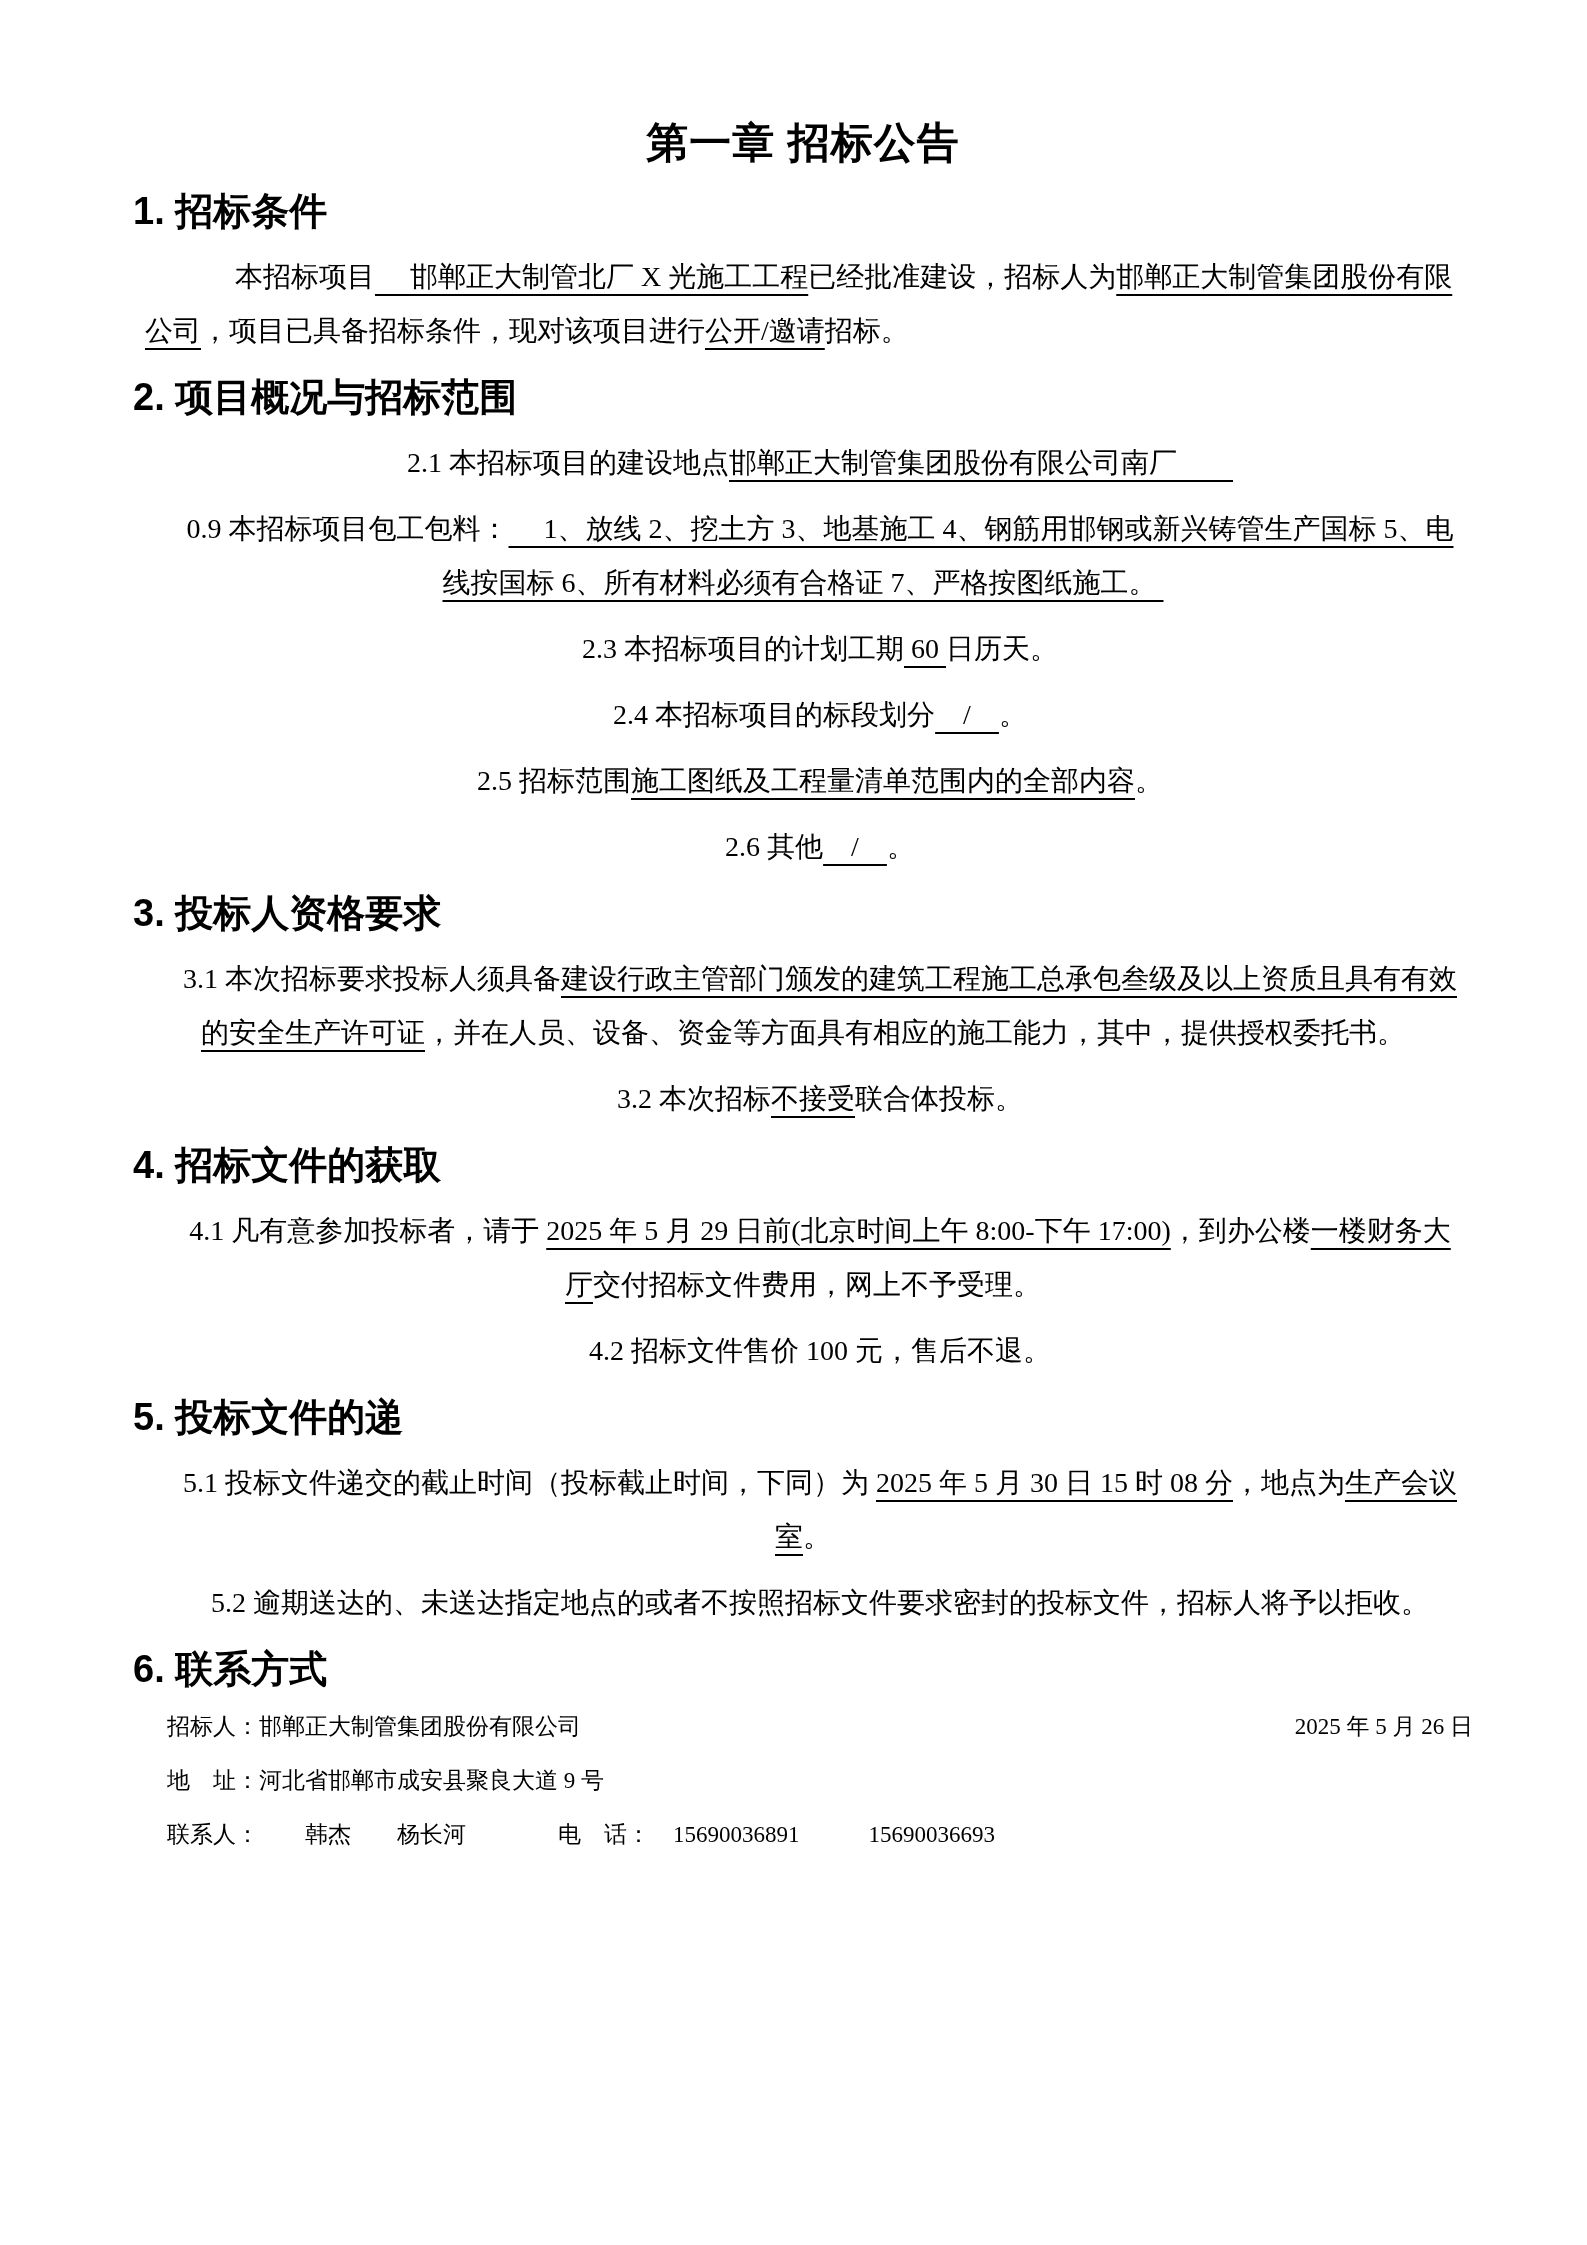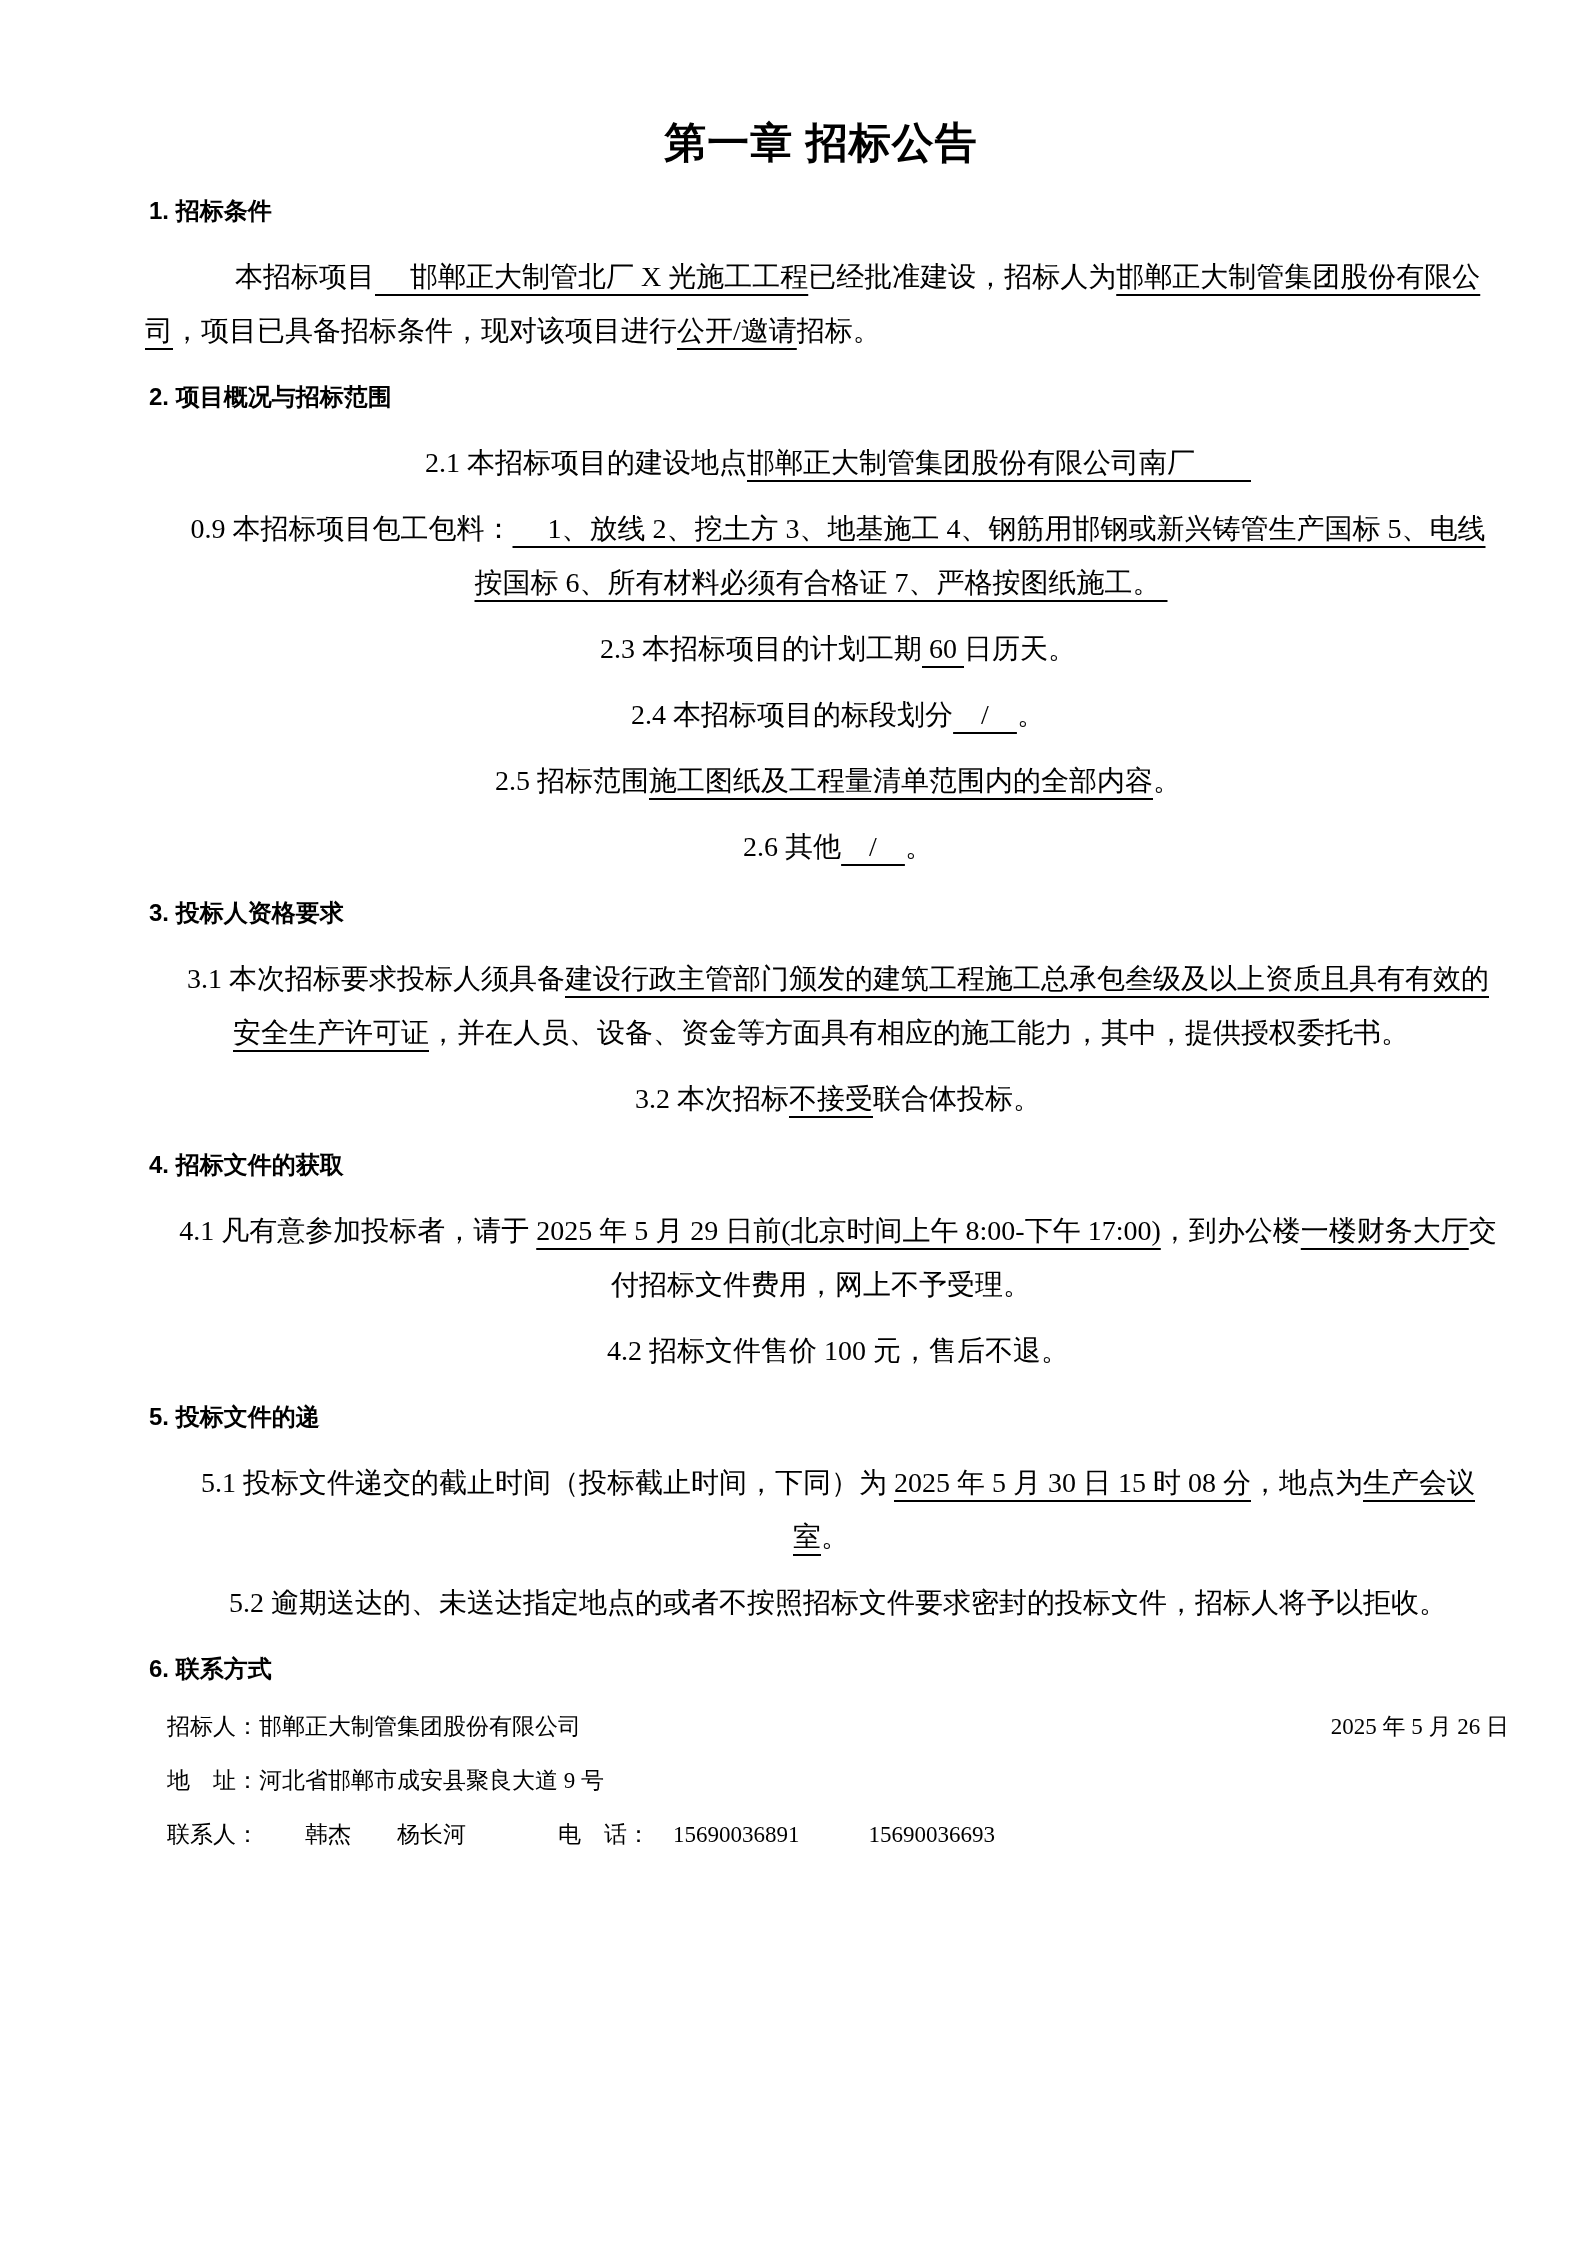--- a/index.html
+++ b/index.html
@@ -8,37 +8,37 @@
     height: 2245px;
     background: #ffffff;
     color: #000000;
     font-family: "Liberation Serif", "DejaVu Serif", serif;
     overflow: hidden;
   }
   .page {
     box-sizing: border-box;
     width: 1587px;
     height: 2245px;
-    padding: 116px 78px 0 133px;
+    padding: 116px 114px 0 133px;
   }
   .doc-title {
     text-align: center;
     font-family: "Liberation Sans", "DejaVu Sans", sans-serif;
     font-weight: bold;
     font-size: 42px;
     line-height: 54px;
     margin: 0 0 14px 0;
     letter-spacing: 1px;
   }
   h2.sec-heading {
     font-family: "Liberation Sans", "DejaVu Sans", sans-serif;
     font-weight: bold;
-    font-size: 24px;
+    font-size: 38px;
     line-height: 54px;
-    margin: 10px 0 4px 16px;
+    margin: 10px 0 4px 0;
   }
   p.body {
     font-size: 28px;
     line-height: 54px;
     margin: 12px;
     white-space: pre-wrap;
     word-break: break-all;
   }
   .indent-item { text-indent: 34px; text-align: center; }
   .indent-para { text-indent: 90px; }

